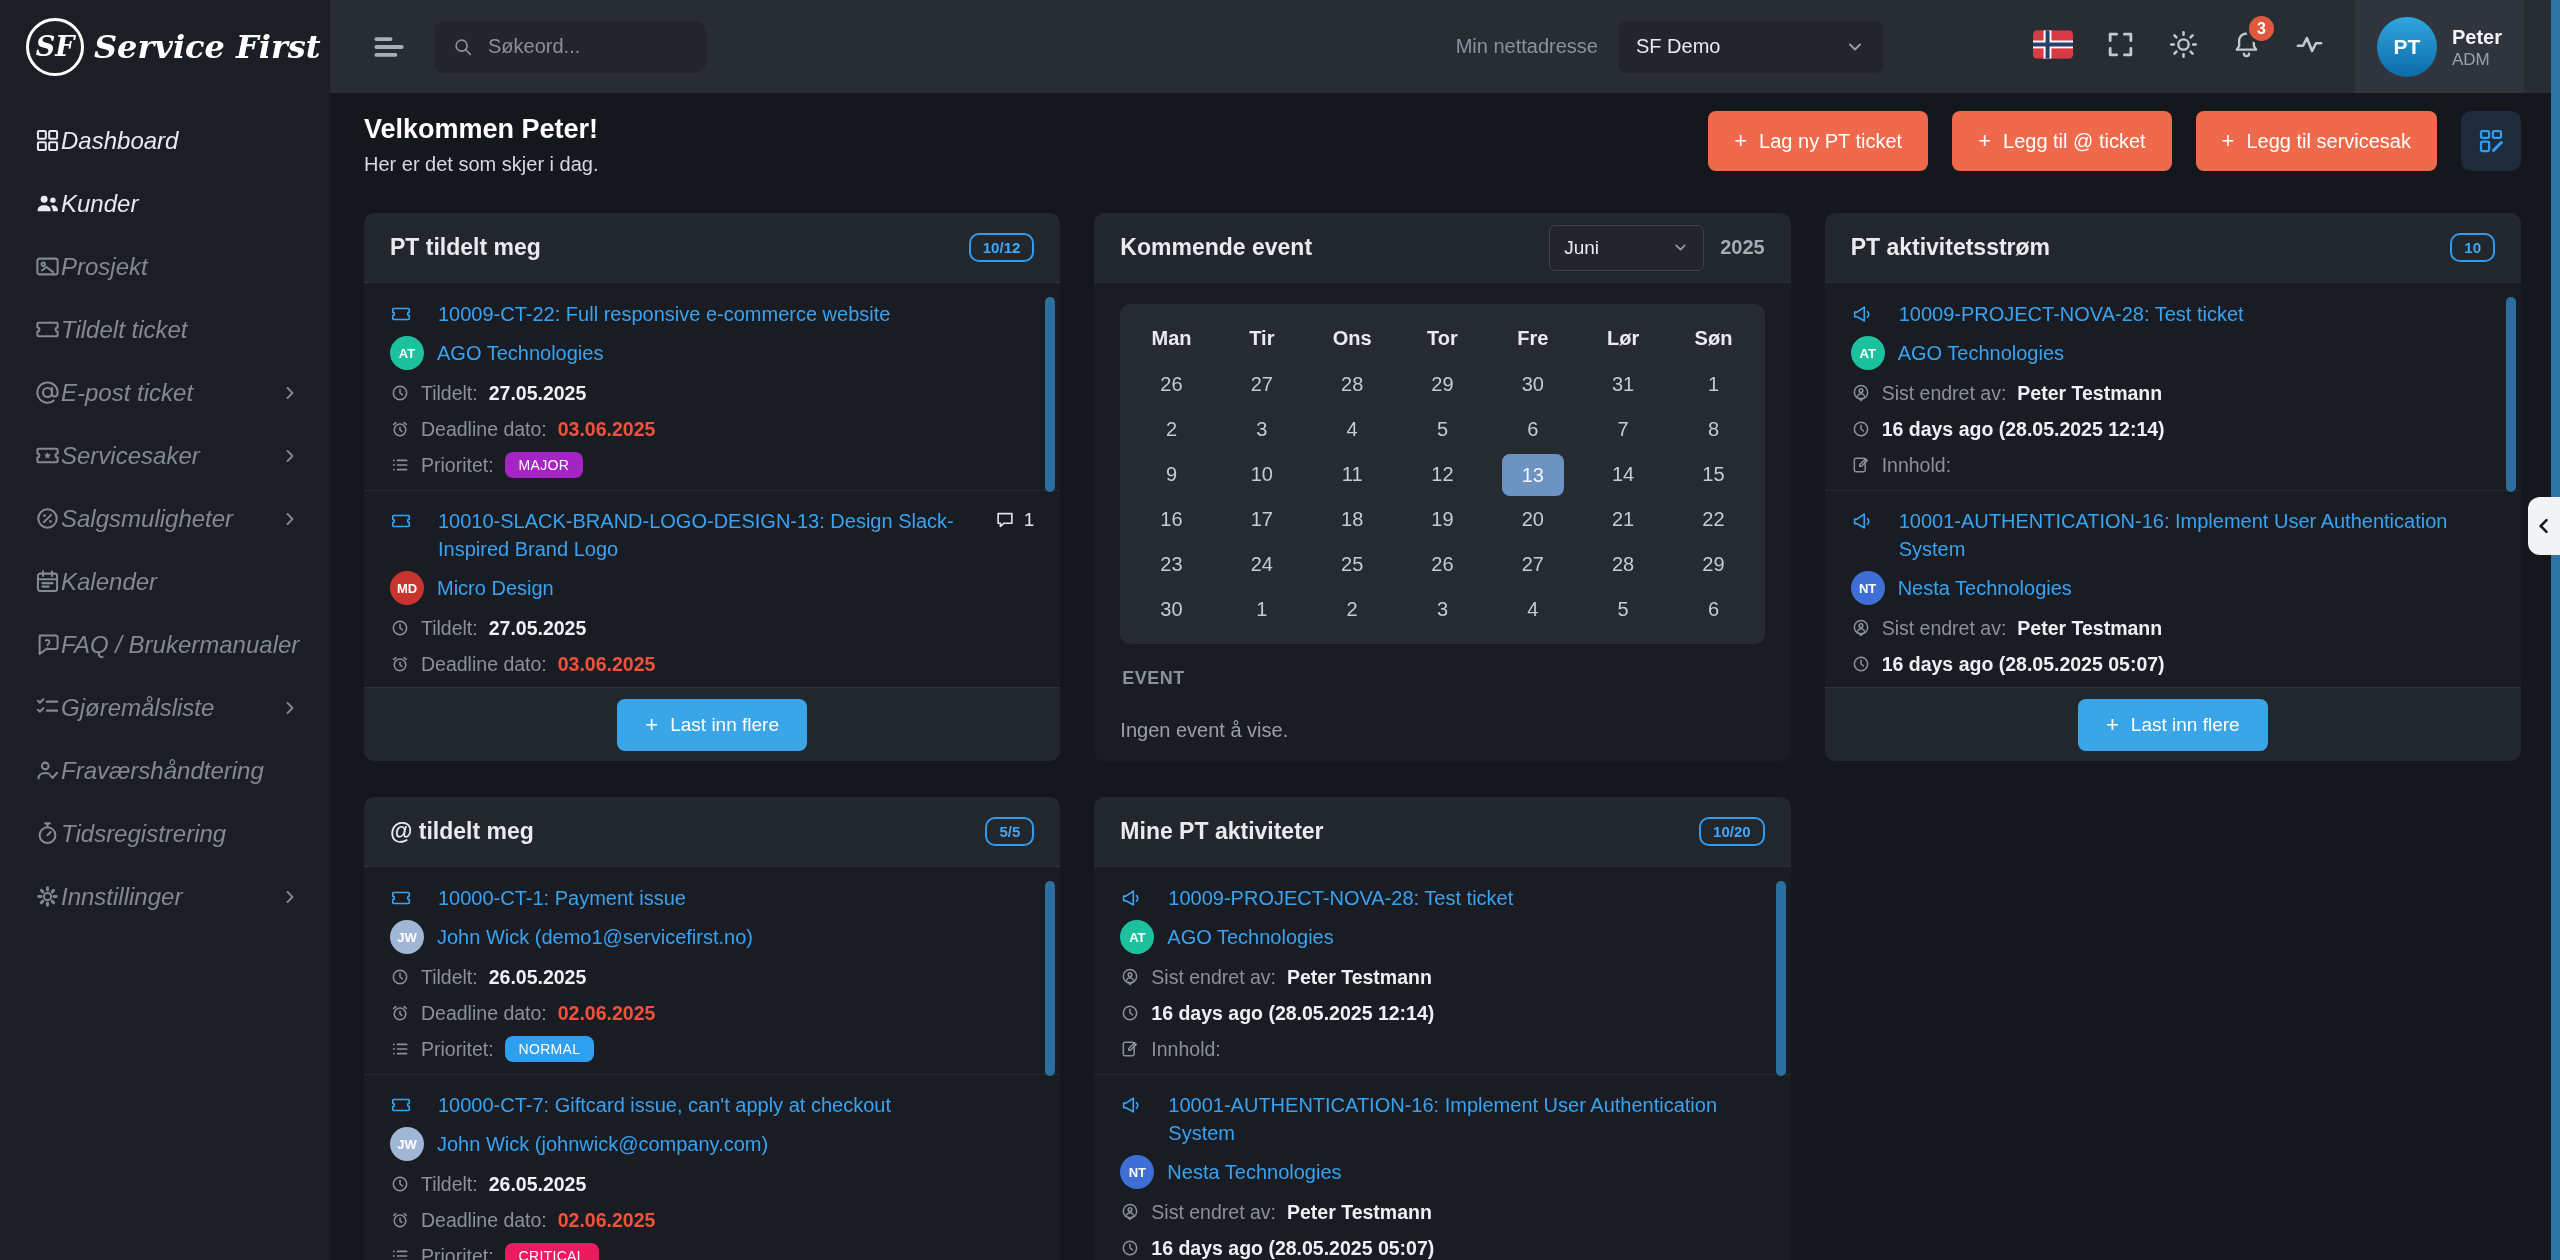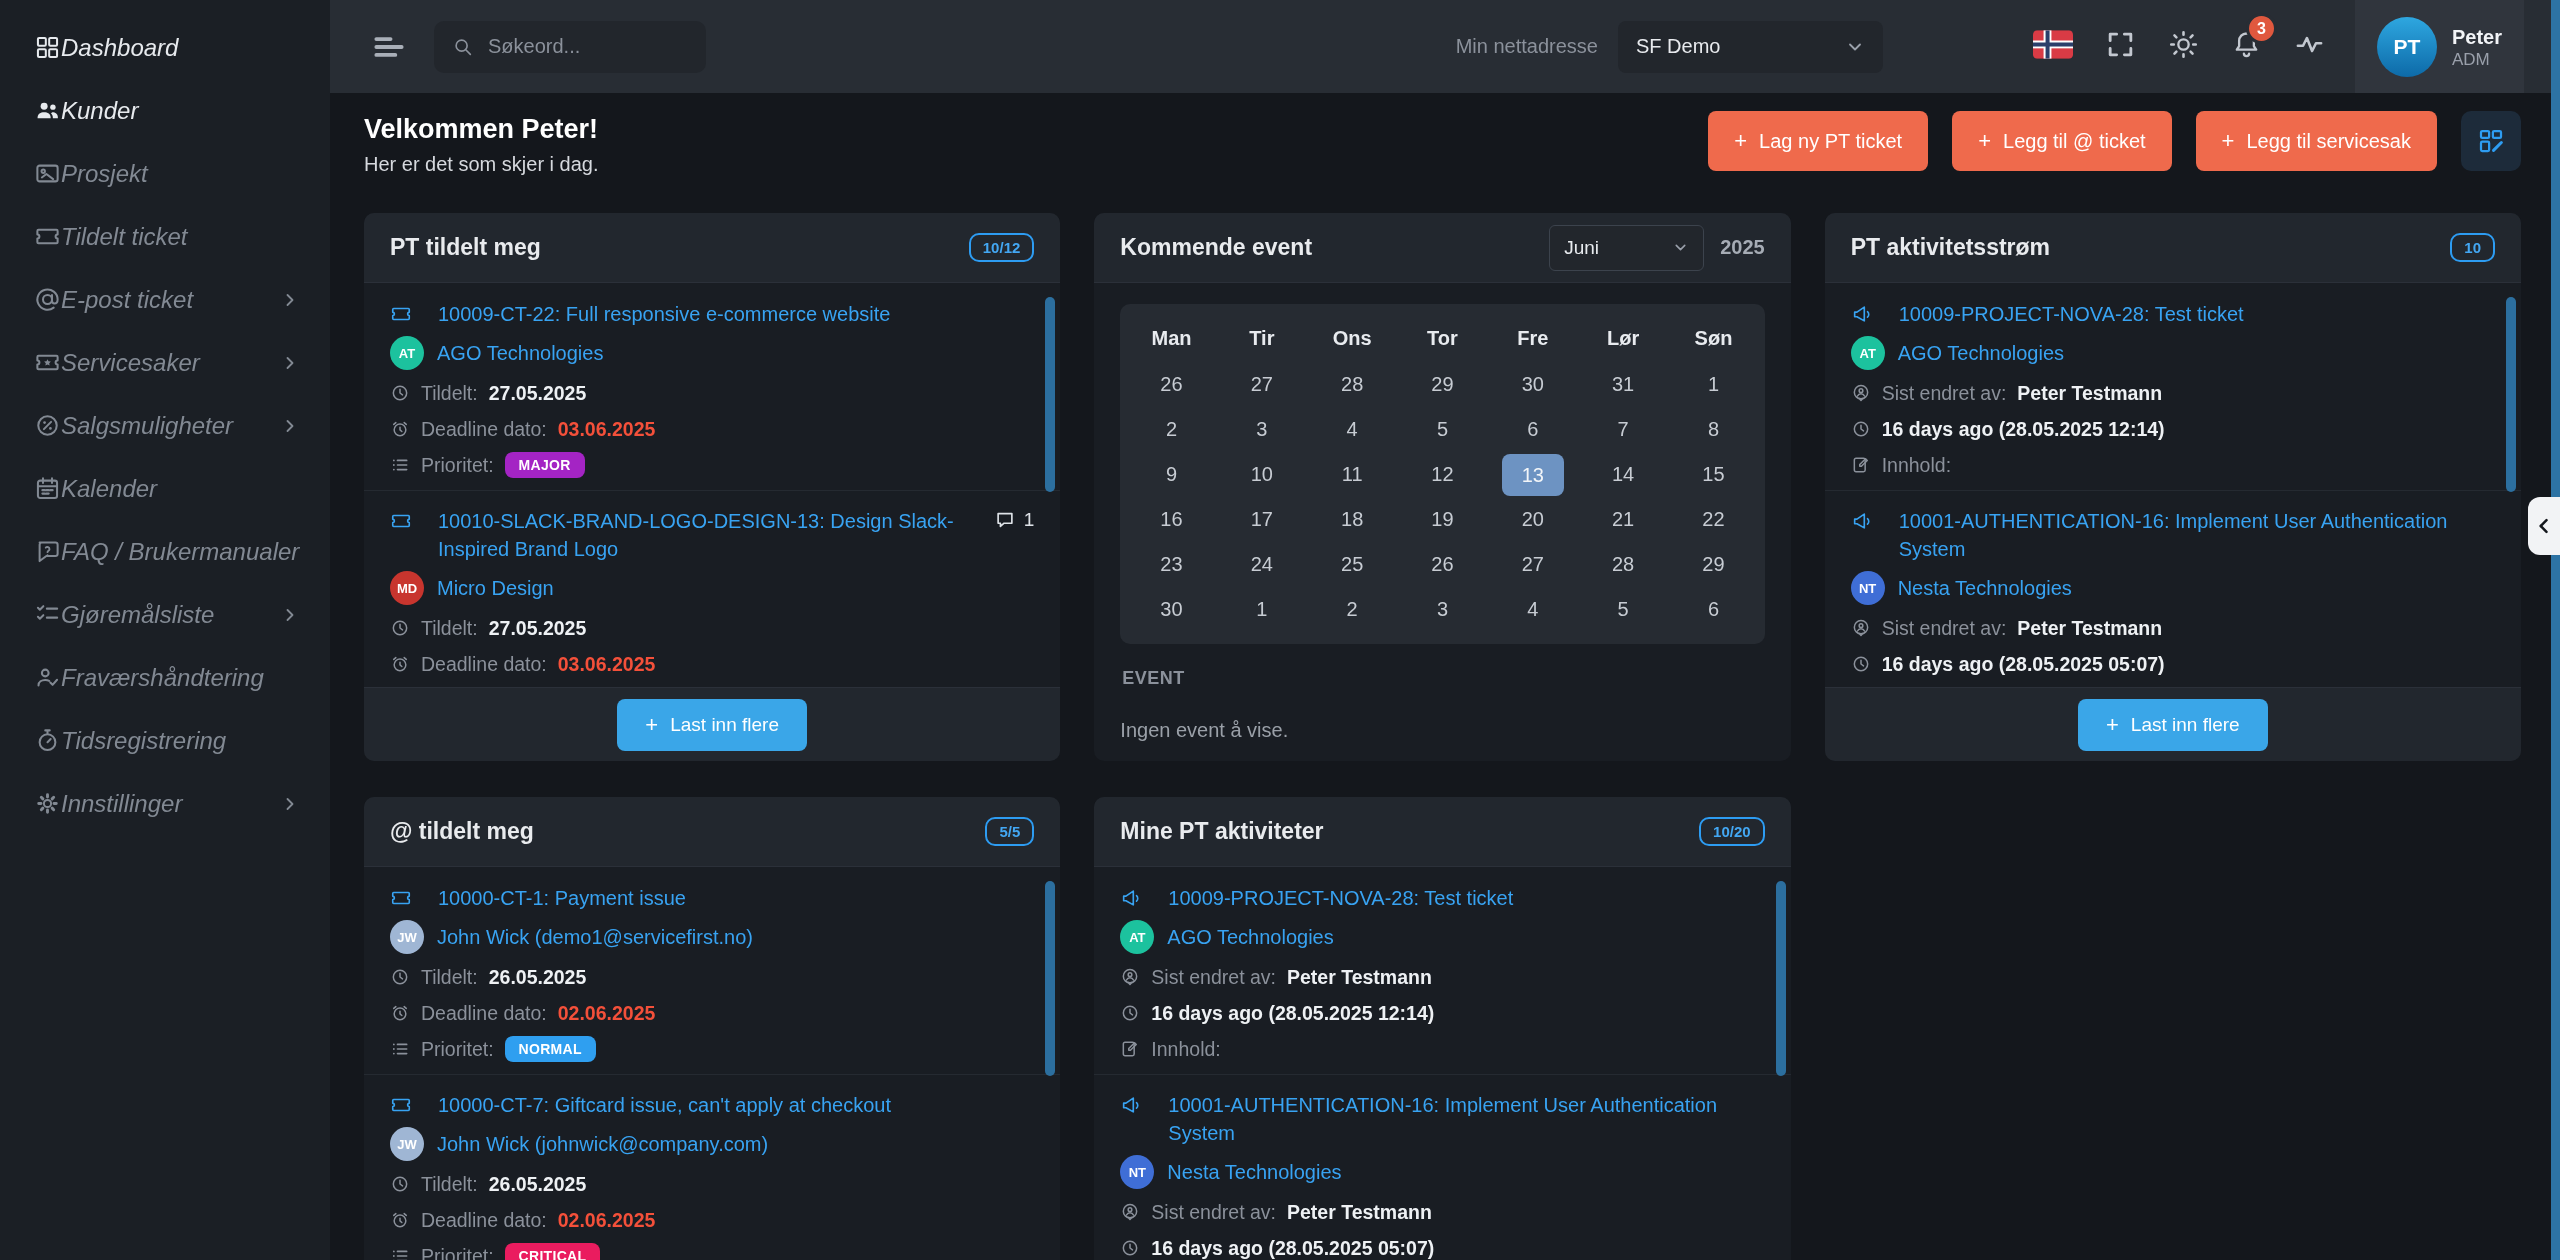--- a/index.html
+++ b/index.html
@@ -105,21 +105,21 @@
   .cmt svg { width:22px; height:22px; }
   .c-row { display:flex; gap:13px; align-items:center; margin-top:8px; }
   .avatar { width:34px; height:34px; border-radius:50%; color:#fff; font-size:13px; font-weight:700;
     display:flex; align-items:center; justify-content:center; flex:none; }
   .c-link { color:#38a3f2; font-size:20px; text-decoration:none; cursor:pointer; }
   .m-row { display:flex; gap:11px; align-items:center; margin-top:10px; min-height:26px; }
   .m-row .ic { color:#8b919b; } .m-row .ic svg { width:20px; height:20px; }
   .lbl { color:#8b919b; font-size:19.5px; }
   .val { color:#eef1f4; font-size:19.5px; font-weight:600; }
   .val.red { color:#f4503a; }
-  .prio { border-radius:8px; padding:5px 14px; font-size:14px; font-weight:700; color:#fff;
+  .prio { border-radius:8px; padding:5px 14px; font-size:14px; font-weight:400; color:#fff;
     letter-spacing:.3px; display:inline-block; min-width:60px; text-align:center; }
   .prio:empty { min-width:96px; height:30px; padding:0; }
 
   
   .cal-head-right { display:flex; align-items:center; gap:16px; }
   .month-select { border:1px solid #3c434d; background:#22262c; border-radius:6px; height:46px;
     min-width:155px; padding:0 14px; display:flex; align-items:center; justify-content:space-between;
     gap:20px; color:#e8ebef; font-size:19px; cursor:pointer; }
   .month-select .ic { color:#9aa0ab; } .month-select .ic svg { width:17px; height:17px; }
   .cal-year { color:#a6acb5; font-size:20px; font-weight:600; }
@@ -132,20 +132,24 @@
     border-radius:8px; color:#f2f5f8; }
   .event-label { color:#8b919b; font-size:18px; font-weight:700; letter-spacing:.5px; margin:24px 0 0 2px; }
   .event-empty { color:#9aa0a8; font-size:20px; margin-top:30px; }
 </style>
 </head>
 <body>
 
 <div id="root">
 
   <aside class="sidebar">
+    <div class="logo">
+      <span class="logo-circle">SF</span>
+      <span class="logo-text">Service First</span>
+    </div>
     <nav class="nav" id="sidebar-nav">
         <div class="side-item active">
           <span class="ic">
             <svg viewBox="0 0 24 24" fill="none" stroke="currentColor" stroke-width="1.8" stroke-linecap="round" stroke-linejoin="round">
               <rect x="3.5" y="3.5" width="7" height="7" rx="1"></rect>
               <rect x="13.5" y="3.5" width="7" height="7" rx="1"></rect>
               <rect x="3.5" y="13.5" width="7" height="7" rx="1"></rect>
               <rect x="13.5" y="13.5" width="7" height="7" rx="1"></rect>
             </svg>
           </span>

